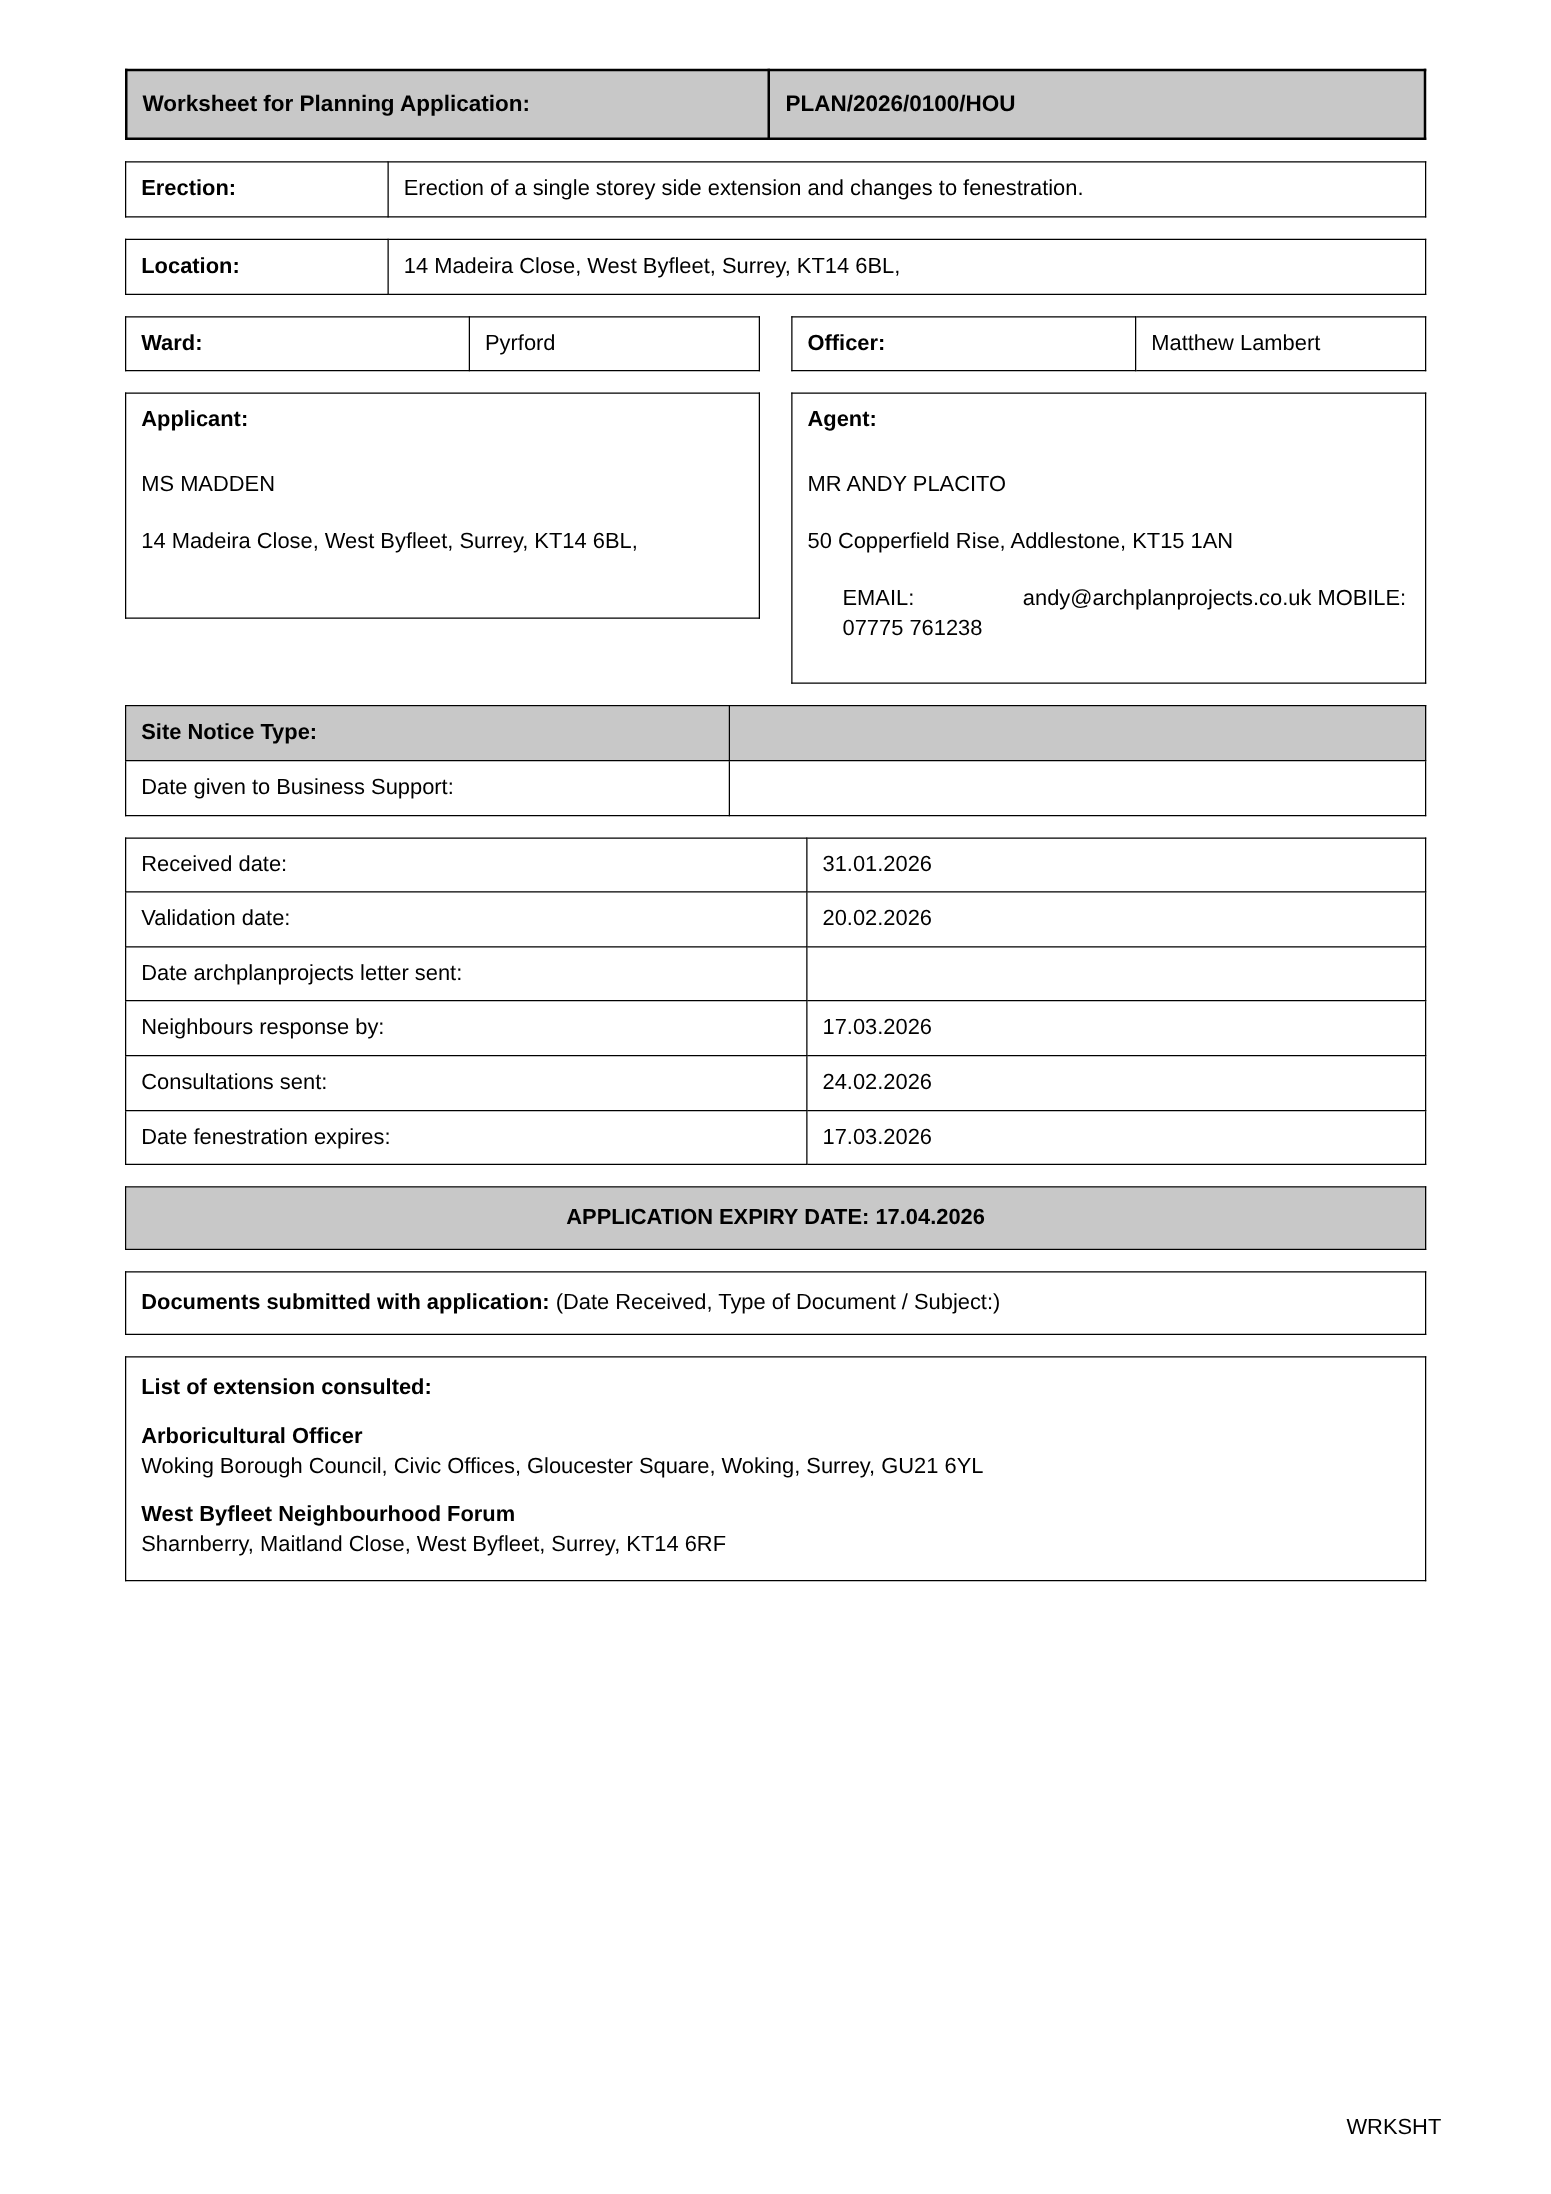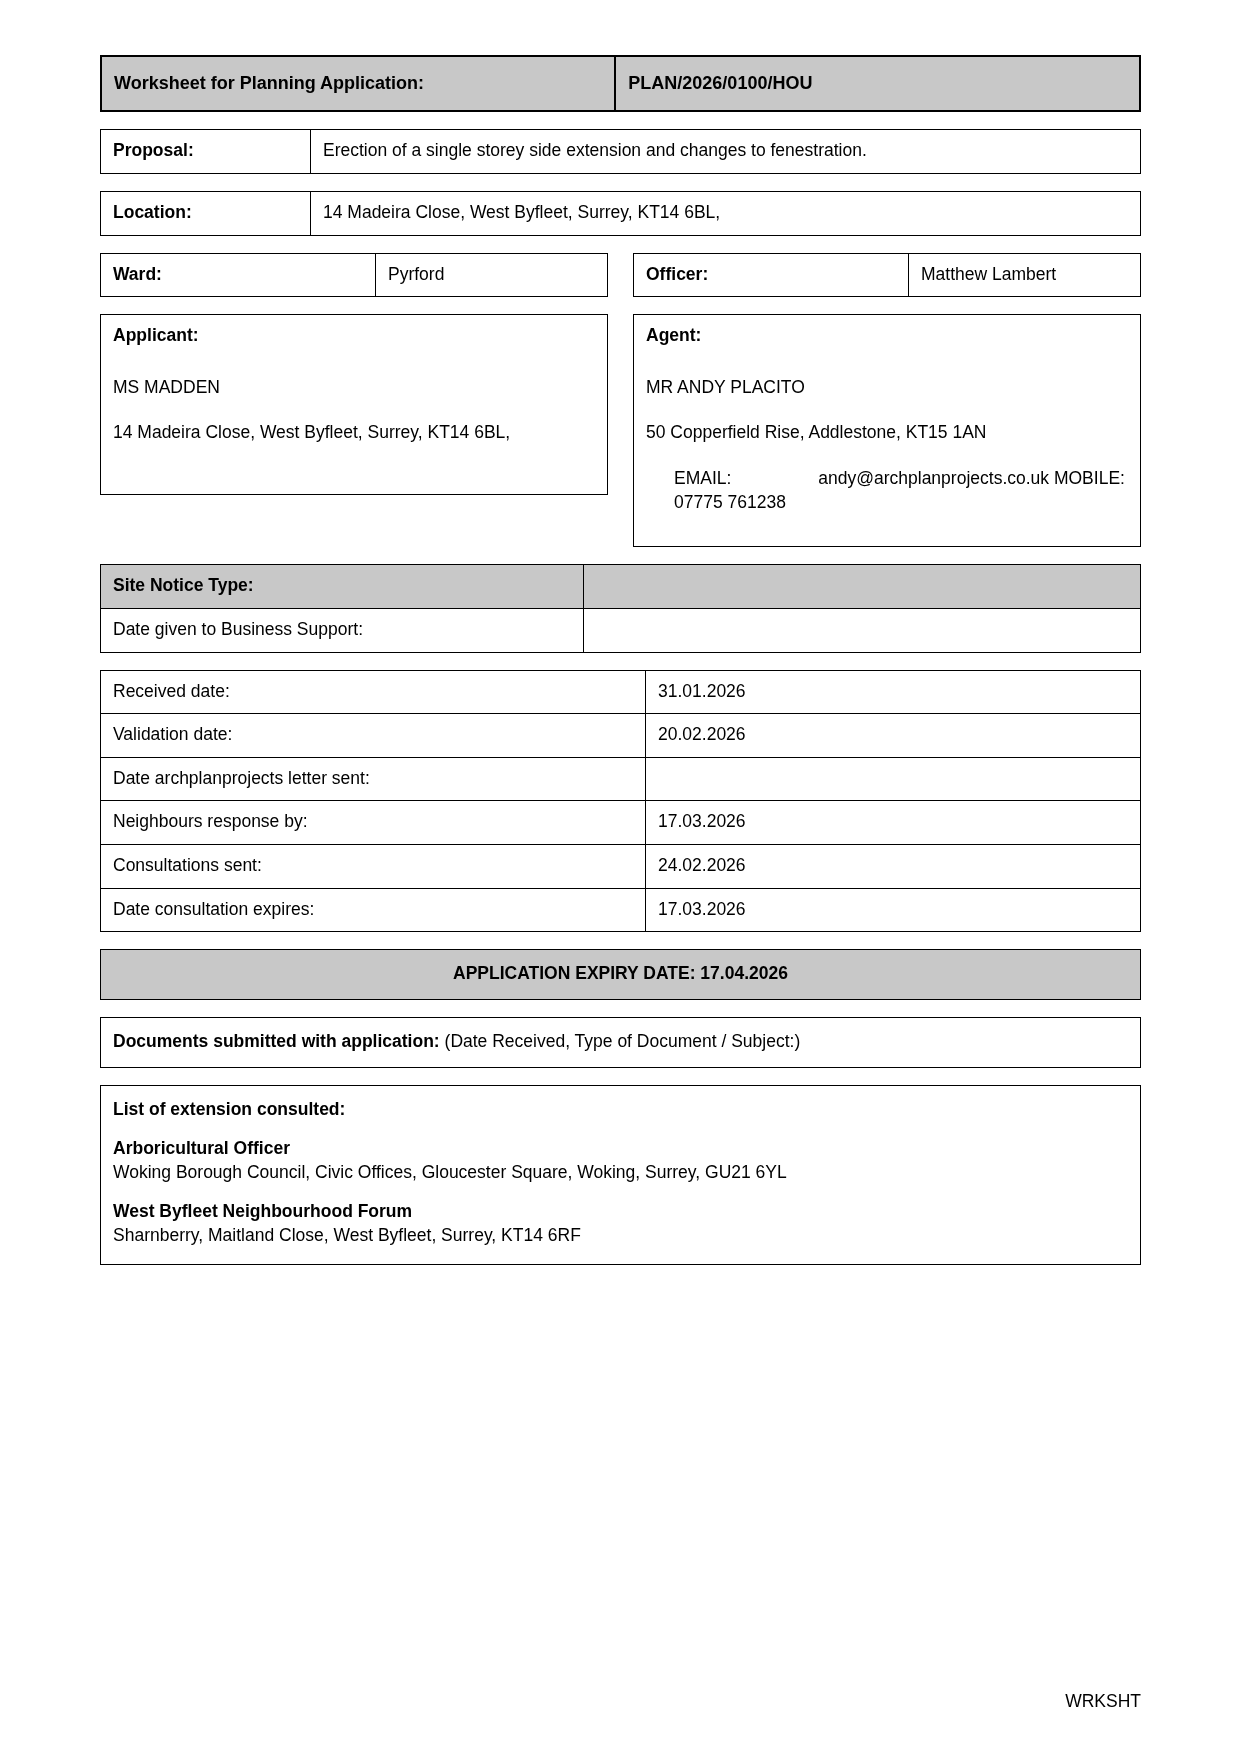--- a/index.html
+++ b/index.html
@@ -71,21 +71,21 @@
     padding: 12px 12px 13px 12px;
   }
   .docs-row td { padding: 12px 12px 13px 12px; }
   .consultee-cell { padding: 12px 12px 16px 12px; }
   .consultee-title { font-weight: bold; margin: 0 0 16px 0; }
   .consultee-name { font-weight: bold; margin: 0; }
   .consultee-addr { margin: 0 0 16px 0; }
   .consultee-addr.last { margin-bottom: 0; }
   .footer {
     position: absolute;
-    right: 100px;
+    right: 88px;
     bottom: 43px;
     font-size: 17.5px;
   }
   .w-left-1 { width: 185px; }
   .w-left-2 { width: 185px; margin-top: 46px; }
   .w-half-label { width: 250px; }
   .w-keylabel { width: 520px; }
 </style>
 </head>
 <body>
@@ -100,21 +100,21 @@
         <td>PLAN/2026/0100/HOU</td>
       </tr>
     </tbody>
       </table>
   </div>
 
   <div class="blk">
     <table>
       <tbody>
           <tr>
-        <td class="bold w-left-1">Proposal:</td>
+        <td class="bold w-left-1">Erection:</td>
         <td>Erection of a single storey side extension and changes to fenestration.</td>
       </tr>
     </tbody>
       </table>
   </div>
 
   <div class="blk">
     <table>
       <tbody>
           <tr>
@@ -213,21 +213,21 @@
       </tr>
       <tr>
         <td>Neighbours response by:</td>
         <td>17.03.2026</td>
       </tr>
       <tr>
         <td>Consultations sent:</td>
         <td>24.02.2026</td>
       </tr>
       <tr>
-        <td>Date consultation expires:</td>
+        <td>Date fenestration expires:</td>
         <td>17.03.2026</td>
       </tr>
     </tbody>
       </table>
   </div>
 
   <div class="blk">
     <table>
       <tbody>
           <tr>

